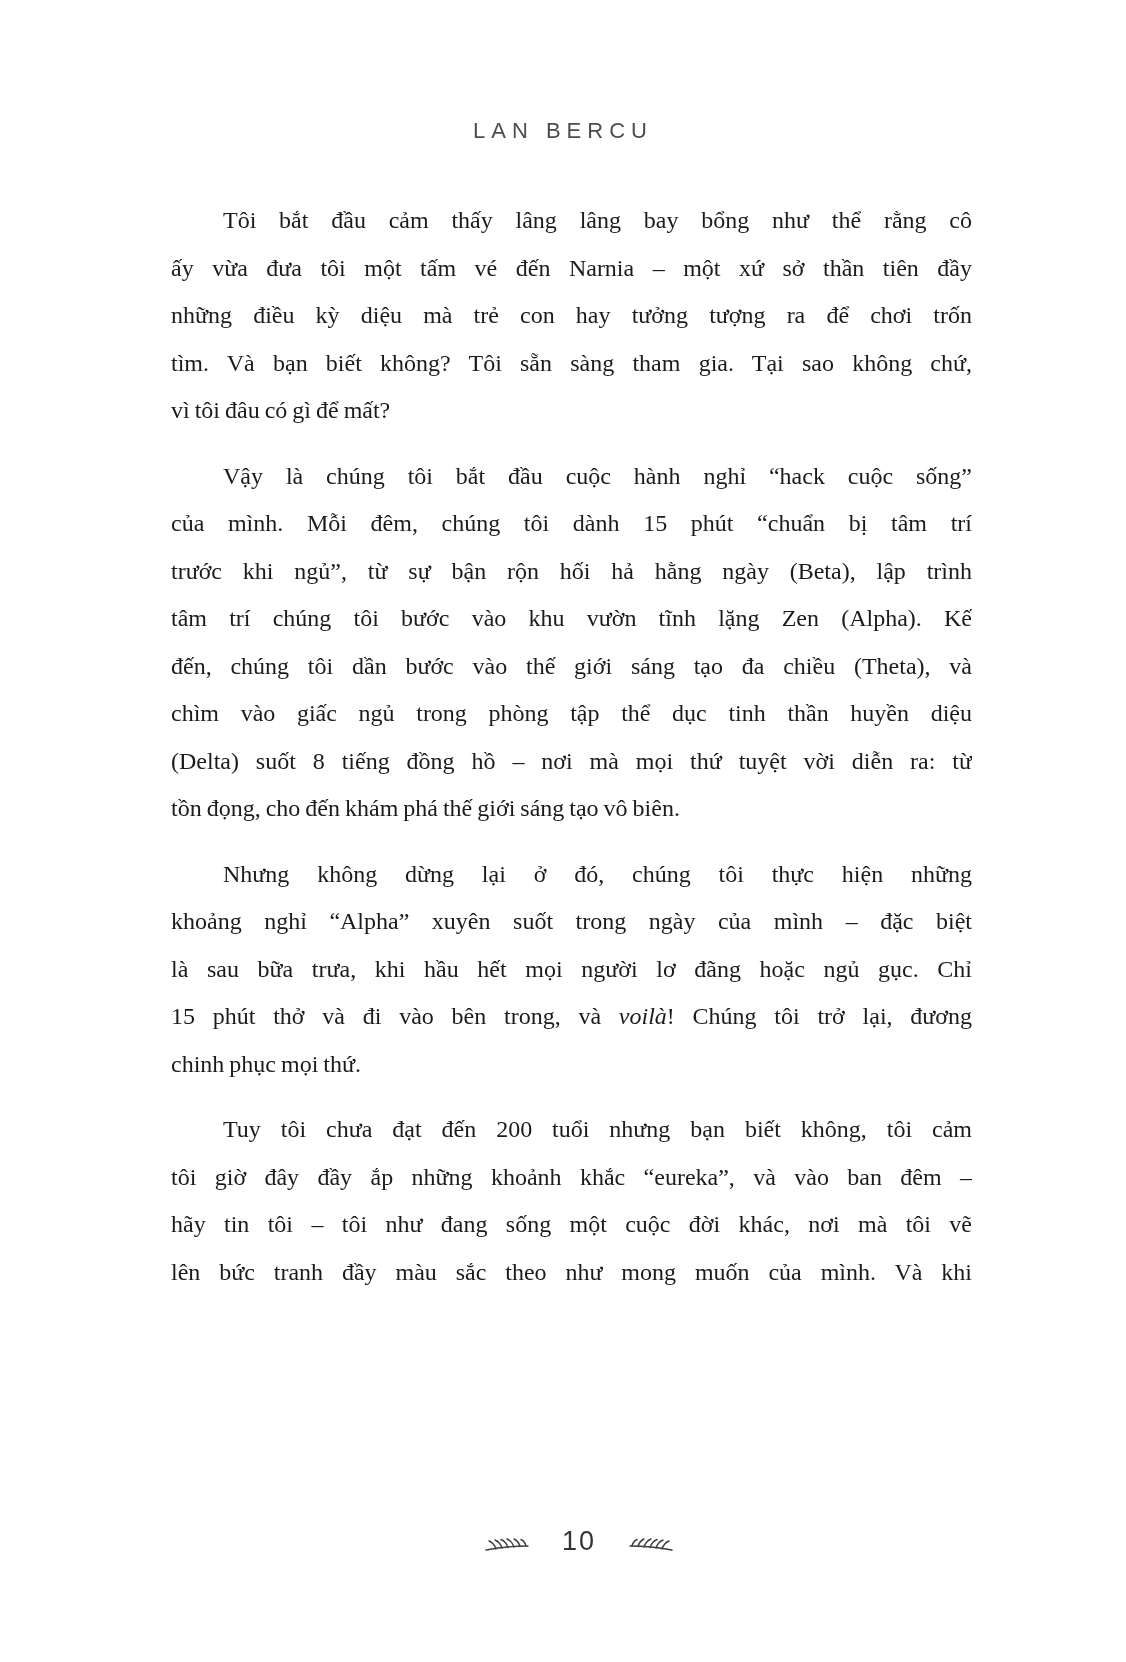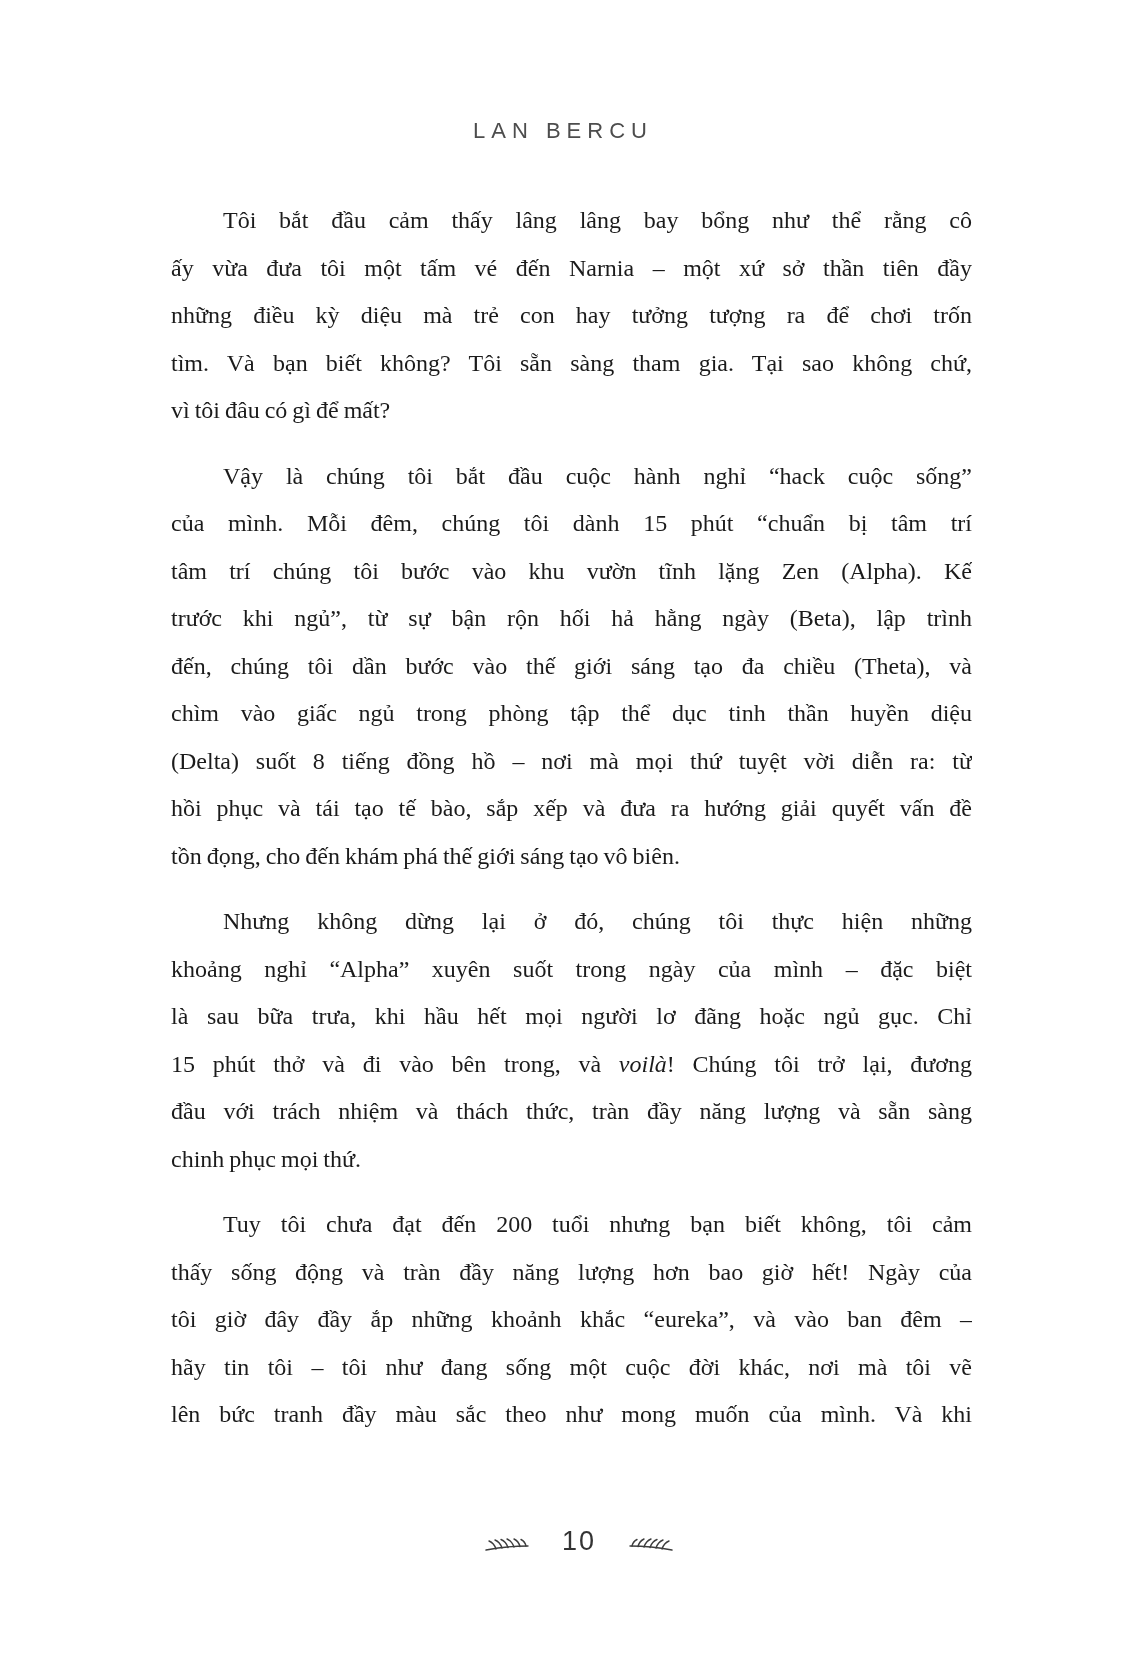--- a/index.html
+++ b/index.html
@@ -78,41 +78,38 @@
       <div class="line just indent">Tôi bắt đầu cảm thấy lâng lâng bay bổng như thể rằng cô</div>
       <div class="line just">ấy vừa đưa tôi một tấm vé đến Narnia – một xứ sở thần tiên đầy</div>
       <div class="line just">những điều kỳ diệu mà trẻ con hay tưởng tượng ra để chơi trốn</div>
       <div class="line just">tìm. Và bạn biết không? Tôi sẵn sàng tham gia. Tại sao không chứ,</div>
       <div class="line last">vì tôi đâu có gì để mất?</div>
     </div>
 
     <div class="para">
       <div class="line just indent">Vậy là chúng tôi bắt đầu cuộc hành nghỉ “hack cuộc sống”</div>
       <div class="line just">của mình. Mỗi đêm, chúng tôi dành 15 phút “chuẩn bị tâm trí</div>
+      <div class="line just">trước khi ngủ”, từ sự bận rộn hối hả hằng ngày (Beta), lập trình</div>
       <div class="line just">tâm trí chúng tôi bước vào khu vườn tĩnh lặng Zen (Alpha). Kế</div>
-      <div class="line just">trước khi ngủ”, từ sự bận rộn hối hả hằng ngày (Beta), lập trình</div>
       <div class="line just">đến, chúng tôi dần bước vào thế giới sáng tạo đa chiều (Theta), và</div>
       <div class="line just">chìm vào giấc ngủ trong phòng tập thể dục tinh thần huyền diệu</div>
       <div class="line just">(Delta) suốt 8 tiếng đồng hồ – nơi mà mọi thứ tuyệt vời diễn ra: từ</div>
-      <div class="line just">hồi phục và tái tạo tế bào, sắp xếp và đưa ra hướng giải quyết vấn đề</div>
       <div class="line last">tồn đọng, cho đến khám phá thế giới sáng tạo vô biên.</div>
     </div>
 
     <div class="para">
       <div class="line just indent">Nhưng không dừng lại ở đó, chúng tôi thực hiện những</div>
       <div class="line just">khoảng nghỉ “Alpha” xuyên suốt trong ngày của mình – đặc biệt</div>
       <div class="line just">là sau bữa trưa, khi hầu hết mọi người lơ đãng hoặc ngủ gục. Chỉ</div>
       <div class="line just"><span>15 phút thở và đi vào bên trong, và </span><span class="italic">voilà</span><span>! Chúng tôi trở lại, đương</span></div>
-      <div class="line just">đầu với trách nhiệm và thách thức, tràn đầy năng lượng và sẵn sàng</div>
       <div class="line last">chinh phục mọi thứ.</div>
     </div>
 
     <div class="para">
       <div class="line just indent">Tuy tôi chưa đạt đến 200 tuổi nhưng bạn biết không, tôi cảm</div>
-      <div class="line just">thấy sống động và tràn đầy năng lượng hơn bao giờ hết! Ngày của</div>
       <div class="line just">tôi giờ đây đầy ắp những khoảnh khắc “eureka”, và vào ban đêm –</div>
       <div class="line just">hãy tin tôi – tôi như đang sống một cuộc đời khác, nơi mà tôi vẽ</div>
       <div class="line just">lên bức tranh đầy màu sắc theo như mong muốn của mình. Và khi</div>
     </div>
 
   </div>
 
   <div class="page-footer">
     <svg class="ornament" width="46" height="20" viewBox="0 0 46 20" fill="none" stroke="#3d3d3d" stroke-width="1.4" stroke-linecap="round">
       <path d="M2 15 Q 23 11 44 11"></path>

